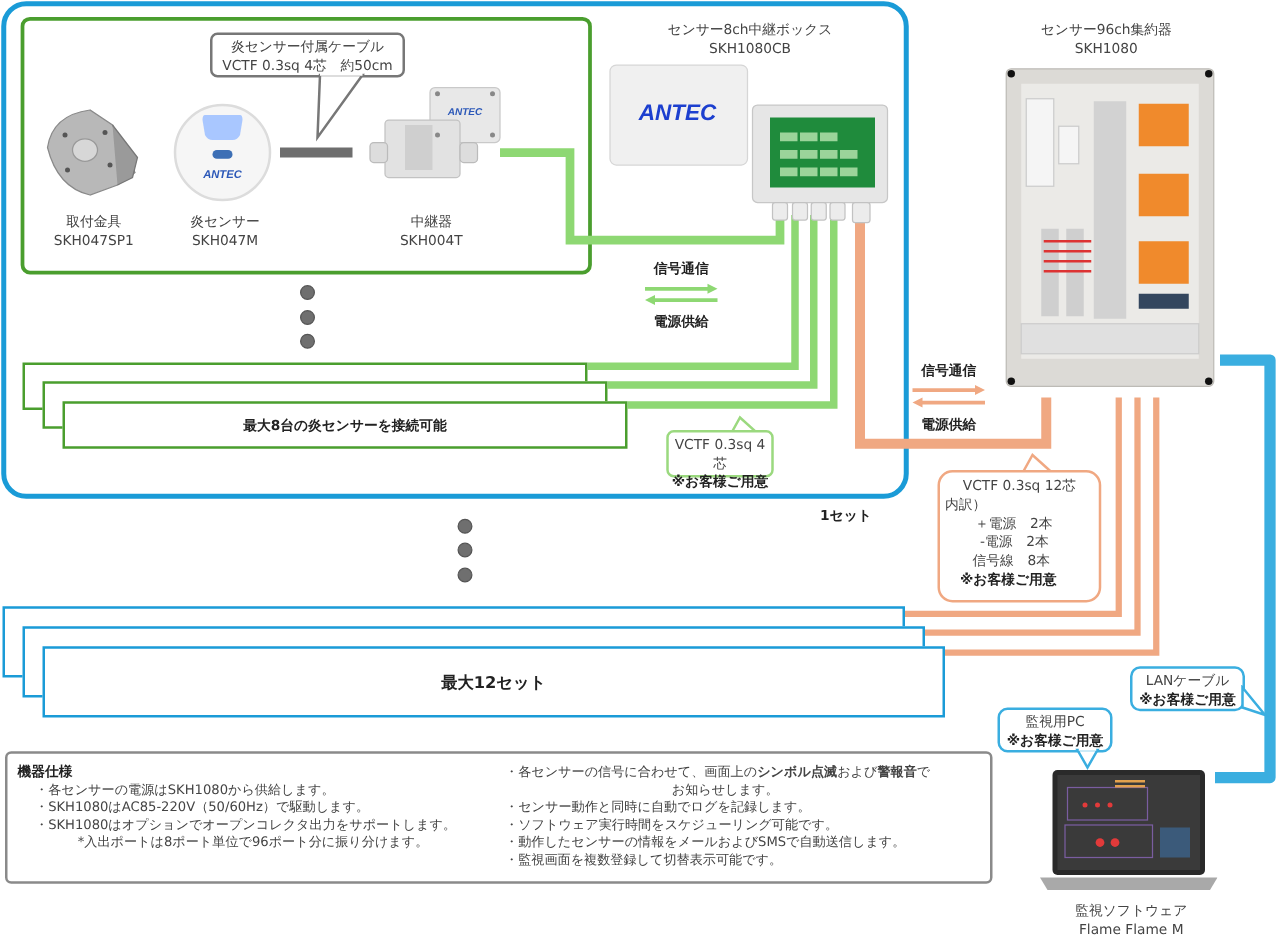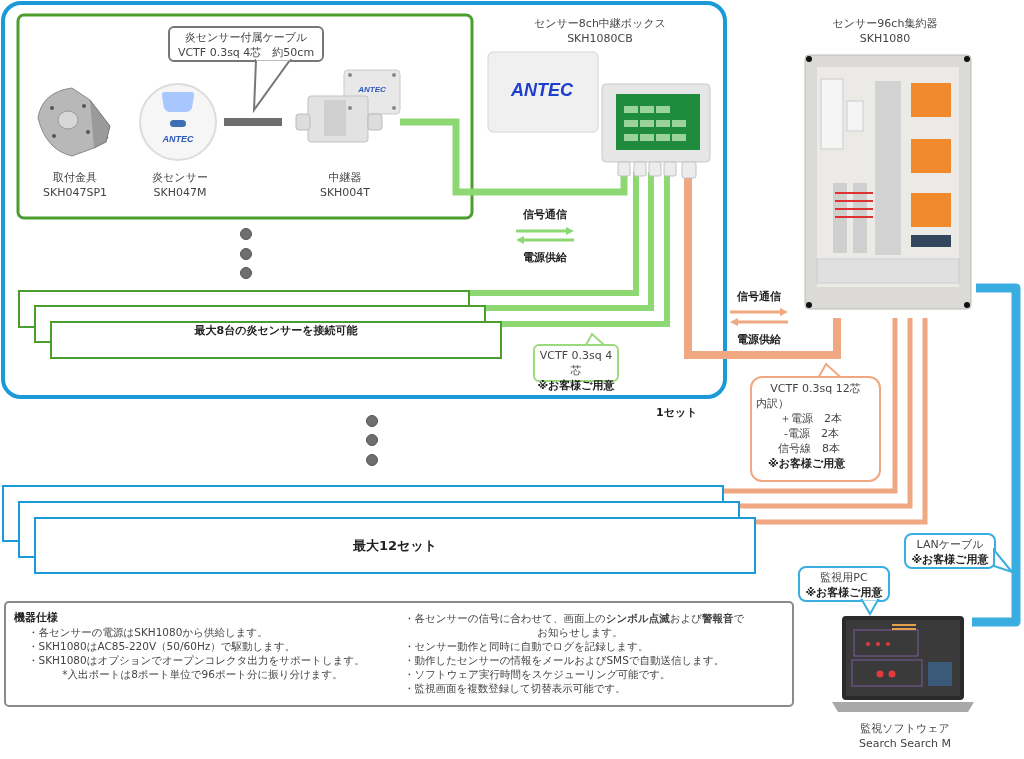--- a/index.html
+++ b/index.html
@@ -119,21 +119,21 @@
   <div>中継器</div>
   <div>SKH004T</div>
 </div>
 
 <div class="dot" style="left:240px; top:228px;"></div>
 <div class="dot" style="left:240px; top:248px;"></div>
 <div class="dot" style="left:240px; top:267px;"></div>
 
 <div class="stack-card" style="left:18px; top:290px; width:452px; height:38px; border:2px solid #4a9e2e;"></div>
 <div class="stack-card" style="left:34px; top:305px; width:452px; height:38px; border:2px solid #4a9e2e;"></div>
-<div class="stack-card" style="left:50px; top:321px; width:452px; height:38px; border:2px solid #4a9e2e; display:flex; align-items:flex-start; justify-content:center;">
+<div class="stack-card" style="left:50px; top:321px; width:452px; height:38px; border:2px solid #4a9e2e; display:flex; align-items:center; justify-content:center;">
   <span class="bold" style="font-size:11px;">最大8台の炎センサーを接続可能</span>
 </div>
 
 <svg class="abs" style="left:578px; top:330px;" width="40" height="24">
   <polygon points="4,22 14,4 34,22" fill="#fff" stroke="#9bd97f" stroke-width="2"></polygon>
 </svg>
 <div class="bubble" style="left:533px; top:344px; width:86px; height:38px; border:2px solid #9bd97f; border-radius:6px; padding-top:2px; box-sizing:border-box;">
   <div>VCTF 0.3sq 4芯</div>
   <div class="bold">※お客様ご用意</div>
 </div>
@@ -265,32 +265,32 @@
     <g fill="#e3a14e">
         <rect x="60" y="10" width="24" height="2"></rect>
         <rect x="60" y="14" width="24" height="2"></rect>
       </g>
     <rect x="96" y="48" width="24" height="24" fill="#3b5a7a"></rect>
     <path d="M0 88 H142 L136 98 H6 Z" fill="#a9a9a9"></path>
   </svg>
 </div>
 <div class="abs lbl" style="left:830px; top:721px; width:150px;">
   <div>監視ソフトウェア</div>
-  <div>Search Search M</div>
+  <div>Flame Flame M</div>
 </div>
 
 <div class="spec-box">
   <div class="spec-col" style="left:8px;">
     <div class="h">機器仕様</div>
     <div class="it">・各センサーの電源はSKH1080から供給します。</div>
     <div class="it">・SKH1080はAC85-220V（50/60Hz）で駆動します。</div>
     <div class="it">・SKH1080はオプションでオープンコレクタ出力をサポートします。</div>
     <div class="it2">*入出ポートは8ポート単位で96ポート分に振り分けます。</div>
   </div>
   <div class="spec-col" style="left:384px;">
     <div class="it"><span>・各センサーの信号に合わせて、画面上の</span><b>シンボル点滅</b><span>および</span><b>警報音</b><span>で</span></div>
     <div class="it2">お知らせします。</div>
     <div class="it">・センサー動作と同時に自動でログを記録します。</div>
+    <div class="it">・ソフトウェア実行時間をスケジューリング可能です。</div>
     <div class="it">・動作したセンサーの情報をメールおよびSMSで自動送信します。</div>
-    <div class="it">・ソフトウェア実行時間をスケジューリング可能です。</div>
     <div class="it">・監視画面を複数登録して切替表示可能です。</div>
   </div>
 </div>
 
 </body></html>

